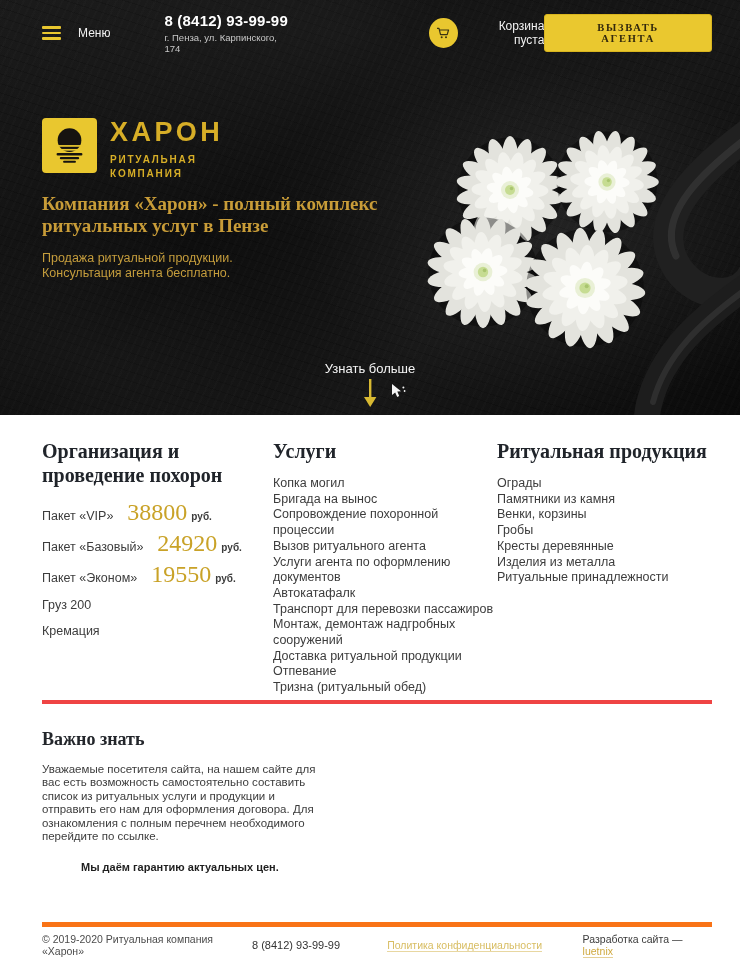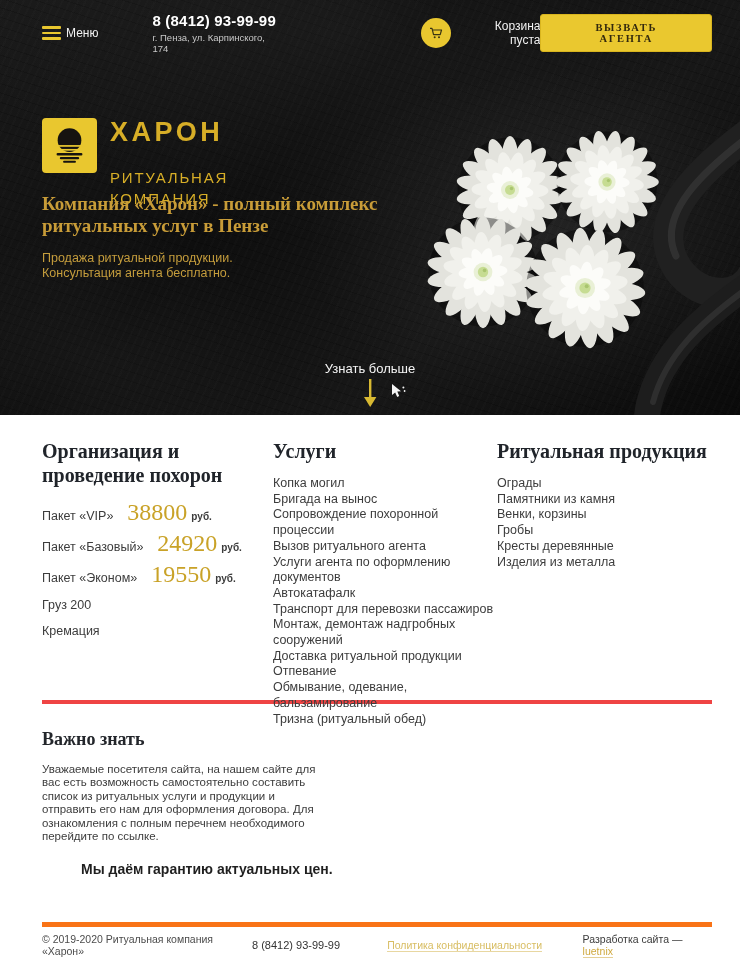--- a/index.html
+++ b/index.html
@@ -12,38 +12,38 @@
       radial-gradient(420px 280px at 76% 58%, rgba(255,255,255,.055), transparent 62%),
       radial-gradient(320px 220px at 12% 86%, rgba(255,255,255,.035), transparent 60%),
       radial-gradient(520px 300px at 46% 8%, rgba(255,255,255,.045), transparent 70%),
       repeating-linear-gradient(115deg, rgba(255,255,255,.013) 0 2px, transparent 2px 7px),
       repeating-linear-gradient(18deg, rgba(0,0,0,.18) 0 1px, transparent 1px 9px),
       linear-gradient(135deg,#1a1a1a 0%,#0e0e0e 38%,#171717 66%,#0a0a0a 100%);}
   .hero-art{position:absolute;top:0;left:0;width:740px;height:415px;}
 
   .topbar{position:absolute;top:0;left:0;right:0;display:flex;align-items:center;
           padding:12px 28px 0 42px;z-index:3;}
-  .menu{display:flex;align-items:center;gap:5px;color:#f2f2f2;font-size:12px;cursor:pointer;justify-content:center;}
+  .menu{display:flex;align-items:center;gap:17px;color:#f2f2f2;font-size:12px;cursor:pointer;justify-content:center;}
   .hamburger{display:inline-block;}
   .hamburger i{display:block;width:19px;height:2.6px;background:#e9c72f;margin:3px 0;border-radius:1px;}
   .phone-block{margin-left:54px;}
   .phone{color:#ffffff;font-size:15px;font-weight:bold;letter-spacing:.2px;}
   .address{color:#c9c9c9;font-size:9.5px;margin-top:3px;}
   .cart{display:flex;align-items:center;gap:10px;margin-left:138px;color:#f2f2f2;font-size:12px;cursor:pointer;text-align:right;}
   .cart-badge{width:30px;height:30px;border-radius:50%;background:#e9c72f;
               display:flex;align-items:center;justify-content:center;}
   .cta{margin-left:auto;background:#eac82f;border:1px solid #d9b51e;border-radius:3px;
        padding:7px 25px;font-family:"Liberation Serif",serif;font-weight:bold;
        font-size:10.5px;letter-spacing:1.7px;color:#33290d;cursor:pointer;}
 
   .logo-row{position:absolute;top:118px;left:42px;display:flex;gap:13px;align-items:flex-start;z-index:3;}
   .logo-mark{width:55px;height:55px;background:#e9c72f;border-radius:4px;
              display:flex;align-items:center;justify-content:center;}
   .logo-name{font-size:27px;font-weight:bold;color:#d7ae27;letter-spacing:3.5px;line-height:1;margin-top:1px;}
-  .logo-tag{margin-top:21px;font-size:15px;font-weight:normal;color:#d7ae27;letter-spacing:1.8px;line-height:1.4;}
+  .logo-tag{margin-top:7px;font-size:10px;font-weight:bold;color:#d7ae27;letter-spacing:1.8px;line-height:1.4;}
 
   .hero-title{position:absolute;left:42px;top:193px;width:420px;z-index:3;
               font-family:"Liberation Serif",serif;font-weight:bold;
               font-size:19px;line-height:21.5px;color:#c89c38;margin:0;}
   .hero-sub{position:absolute;left:42px;top:251px;z-index:3;
             font-size:12.5px;line-height:14.8px;color:#c59d3c;margin:0;}
 
   .scroll-hint{position:absolute;left:0;right:0;top:361px;text-align:center;z-index:3;
                color:#f5f5f5;font-size:13px;cursor:pointer;}
   .scroll-arrow{margin-top:3px;}
@@ -63,21 +63,21 @@
              color:#c9a227;margin-left:14px;}
   .pkg-cur{font-size:10px;font-weight:bold;color:#3c3c3c;margin-left:4px;}
   .plain-list{list-style:none;margin:0;padding:0;font-size:12.5px;line-height:15.7px;color:#3c3c3c;}
 
   
   .important{margin:0 28px 0 42px;border-top:4px solid #ef4444;height:222px;
              box-sizing:border-box;padding-top:25px;}
   .important h3{font-family:"Liberation Serif",serif;font-weight:bold;
                 font-size:18px;color:#23262b;margin:0 0 13px;}
   .imp-text{width:280px;font-size:11.5px;line-height:13.4px;color:#3c3c3c;margin:0;}
-  .imp-note{font-size:14px;font-weight:bold;color:#1f1f1f;margin:18px 0 0;padding-left:39px;}
+  .imp-note{font-size:11px;font-weight:bold;color:#1f1f1f;margin:18px 0 0;padding-left:39px;}
 
   
   .footer{margin:0 28px 0 42px;border-top:5px solid #f97316;height:36px;
           display:flex;align-items:center;font-size:10.5px;color:#4c4c4c;}
   .f-copy{width:216px;}
   .f-phone{width:139px;color:#333;font-size:11px;}
   .f-privacy-wrap{width:201px;}
   .f-dev{margin-left:auto;color:#3a3a3a;}
   .gold-link{color:#cfa93f;text-decoration:none;border-bottom:1px solid rgba(207,169,63,.55);cursor:pointer;}
   .gold-link.pale{color:#d8bd62;border-bottom-color:rgba(216,189,98,.6);}
@@ -397,34 +397,34 @@
         <li>Копка могил</li>
         <li>Бригада на вынос</li>
         <li>Сопровождение похоронной процессии</li>
         <li>Вызов ритуального агента</li>
         <li>Услуги агента по оформлению документов</li>
         <li>Автокатафалк</li>
         <li>Транспорт для перевозки пассажиров</li>
         <li>Монтаж, демонтаж надгробных сооружений</li>
         <li>Доставка ритуальной продукции</li>
         <li>Отпевание</li>
-        <li>Обмывание, одевание, бальзамирование</li>
         <li>Тризна (ритуальный обед)</li>
       </ul>
     </section>
 
     <section class="col-products">
       <h2>Ритуальная продукция</h2>
       <ul class="plain-list">
         <li>Ограды</li>
         <li>Памятники из камня</li>
         <li>Венки, корзины</li>
         <li>Гробы</li>
         <li>Кресты деревянные</li>
         <li>Изделия из металла</li>
+        <li>Ритуальные принадлежности</li>
       </ul>
     </section>
   </main>
 
   <section class="important">
     <h3>Важно знать</h3>
     <p class="imp-text">Уважаемые посетителя сайта, на нашем сайте для вас есть возможность самостоятельно составить список из ритуальных услуги и продукции и отправить его нам для оформления договора. Для ознакомления с полным перечнем необходимого перейдите по ссылке.</p>
     <p class="imp-note">Мы даём гарантию актуальных цен.</p>
   </section>
 

